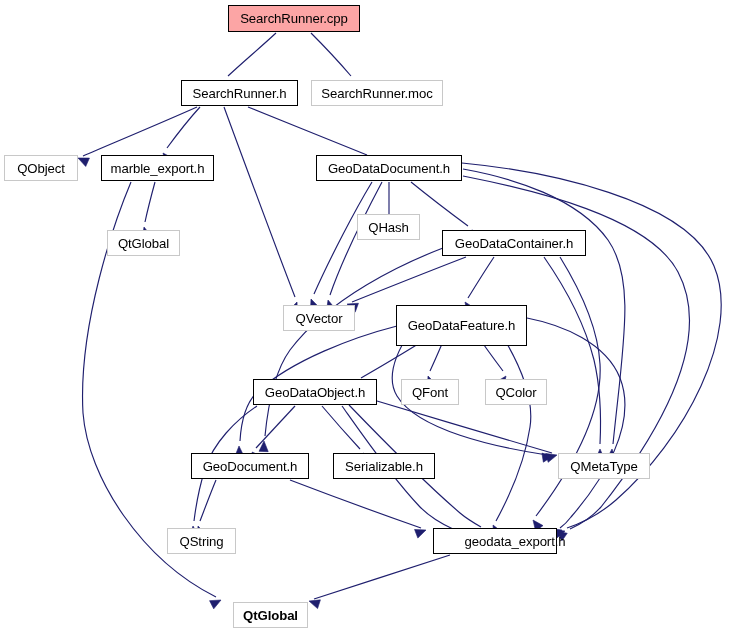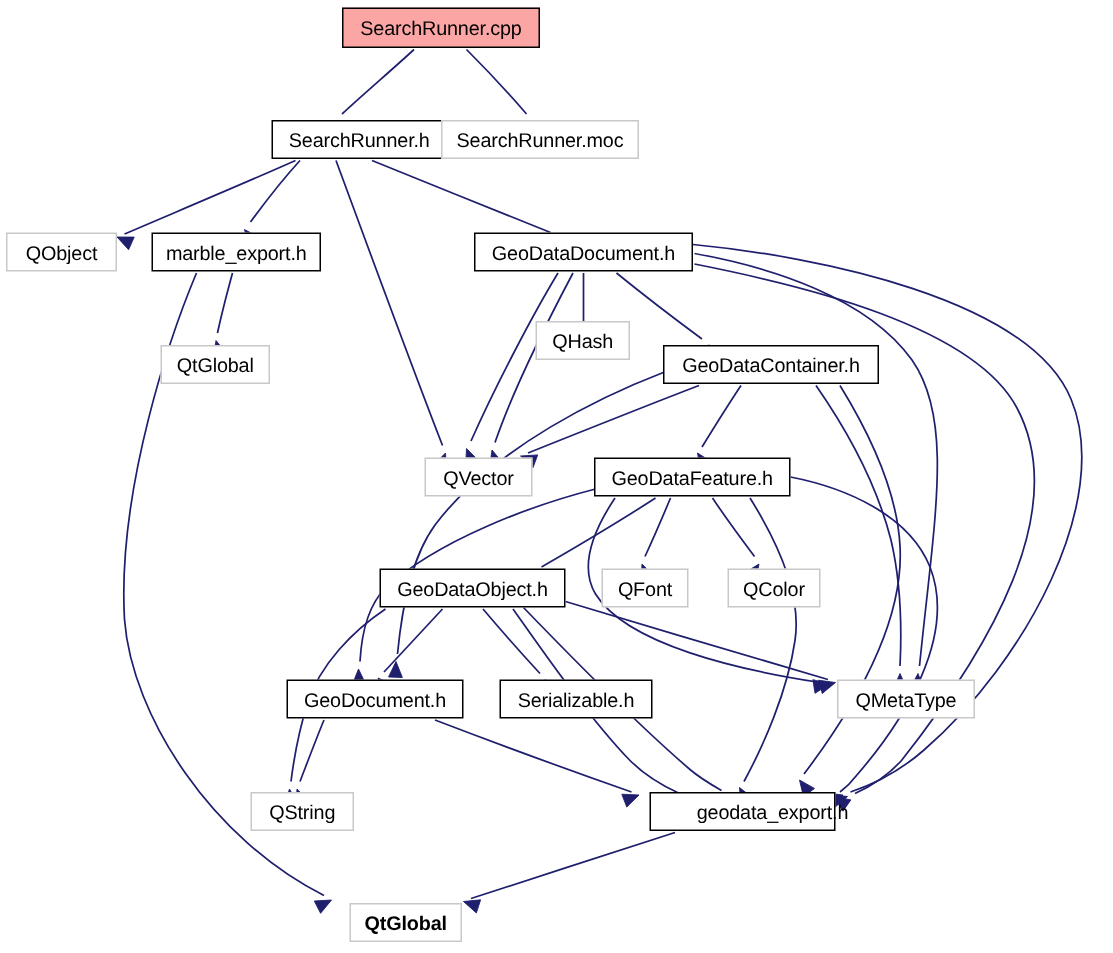--- a/index.html
+++ b/index.html
@@ -136,21 +136,21 @@
         <polygon class="arrow-head" points="562,530 553.3037099041128,537.4689047770188 550.6138902206635,528.6709010221588"></polygon>
       </g>
   </svg>
   <div id="nodes-layer">
       <div class="node-box root" style="left: 228px; top: 5px; width: 132px; height: 27px;">
         <span class="node-label">SearchRunner.cpp</span>
       </div>
       <div class="node-box strong" style="left: 161px; top: 80px; width: 117px; height: 26px; margin-left: 20px;">
         <span class="node-label">SearchRunner.h</span>
       </div>
-      <div class="node-box " style="left: 294px; top: 80px; width: 132px; height: 26px;">
+      <div class="node-box " style="left: 311px; top: 80px; width: 132px; height: 26px;">
         <span class="node-label">SearchRunner.moc</span>
       </div>
       <div class="node-box " style="left: 4px; top: 155px; width: 74px; height: 26px;">
         <span class="node-label">QObject</span>
       </div>
       <div class="node-box strong" style="left: 101px; top: 155px; width: 113px; height: 26px;">
         <span class="node-label">marble_export.h</span>
       </div>
       <div class="node-box strong" style="left: 316px; top: 155px; width: 146px; height: 26px;">
         <span class="node-label">GeoDataDocument.h</span>
@@ -160,21 +160,21 @@
       </div>
       <div class="node-box " style="left: 357px; top: 214px; width: 63px; height: 26px;">
         <span class="node-label">QHash</span>
       </div>
       <div class="node-box strong" style="left: 442px; top: 230px; width: 144px; height: 26px;">
         <span class="node-label">GeoDataContainer.h</span>
       </div>
       <div class="node-box " style="left: 283px; top: 305px; width: 72px; height: 26px;">
         <span class="node-label">QVector</span>
       </div>
-      <div class="node-box strong" style="left: 396px; top: 305px; width: 131px; height: 26px;">
+      <div class="node-box strong" style="left: 396px; top: 305px; width: 131px; height: 41px;">
         <span class="node-label">GeoDataFeature.h</span>
       </div>
       <div class="node-box strong" style="left: 253px; top: 379px; width: 124px; height: 26px;">
         <span class="node-label">GeoDataObject.h</span>
       </div>
       <div class="node-box " style="left: 401px; top: 379px; width: 58px; height: 26px;">
         <span class="node-label">QFont</span>
       </div>
       <div class="node-box " style="left: 485px; top: 379px; width: 62px; height: 26px;">
         <span class="node-label">QColor</span>

